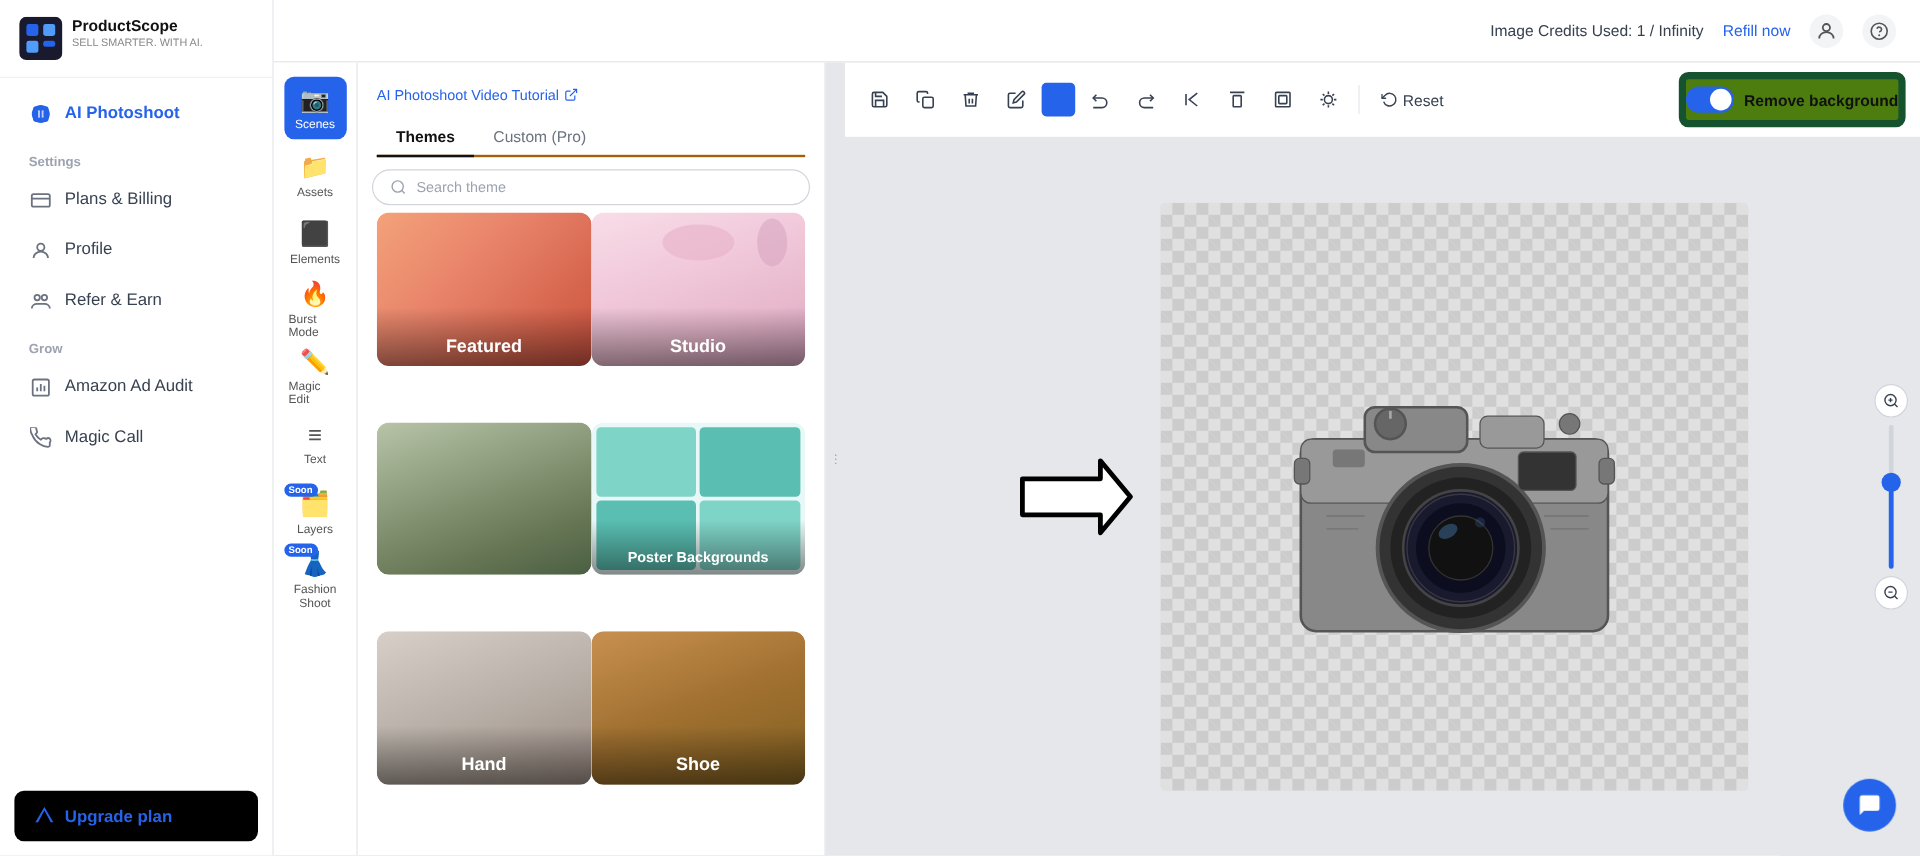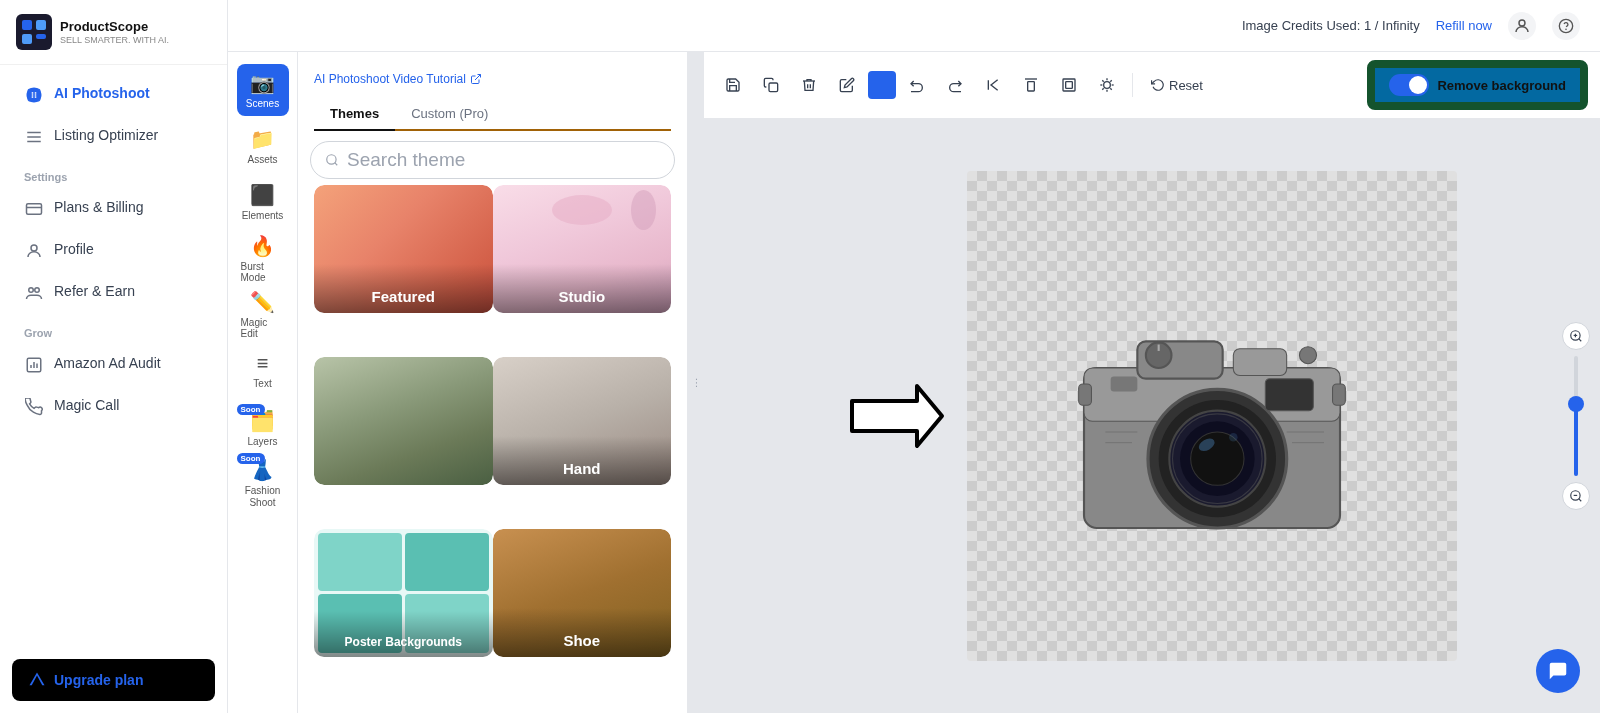--- a/index.html
+++ b/index.html
@@ -10,21 +10,21 @@
       width: 228px;
       background: #fff;
       display: flex;
       flex-direction: column;
       border-right: 1px solid #e5e7eb;
       flex-shrink: 0;
       height: 713px;
     }
     .sidebar-logo {
       display: flex;
-      align-items: center;
+      align-items: flex-start;
       gap: 8px;
       padding: 14px 16px;
       border-bottom: 1px solid #f0f0f0;
     }
     .logo-icon {
       width: 36px;
       height: 36px;
     }
     .logo-text { font-size: 13px; font-weight: 700; color: #111; line-height: 1.2; }
     .logo-sub { font-size: 9px; color: #888; font-weight: 400; }
@@ -158,21 +158,21 @@
       align-items: center;
       border: 1.5px solid #d1d5db;
       border-radius: 24px;
       padding: 7px 14px;
       gap: 8px;
       background: #fff;
     }
     .search-input {
       border: none;
       outline: none;
-      font-size: 19px;
+      font-size: 12px;
       color: #404040;
       flex: 1;
       background: transparent;
     }
     .search-input::placeholder { color: #9ca3af; }
     .themes-grid {
       display: grid;
       grid-template-columns: 1fr 1fr;
       gap: 0;
       padding: 0 16px 12px;
@@ -245,24 +245,24 @@
       cursor: pointer;
       font-size: 13px;
       color: #374151;
       padding: 6px 10px;
       border-radius: 6px;
     }
     .remove-bg-btn {
       display: flex;
       align-items: center;
       gap: 8px;
-      border: 8px solid #14532d;
-      background: #0369a1;
+      border: 6px solid #14532d;
+      background: #4d7c0f;
       border-radius: 8px;
-      padding: 6px 14px;
+      padding: 6px 0;
       cursor: pointer;
       font-size: 13px;
       font-weight: 600;
       color: #111;
     }
     .toggle-switch {
       width: 40px;
       height: 22px;
       background: #2563eb;
       border-radius: 11px;
@@ -420,30 +420,20 @@
     <div class="nav-item active">
       <div class="nav-item-icon">
         <svg width="18" height="18" viewBox="0 0 24 24" fill="#2563eb">
             <path d="M12 2C6.48 2 2 6.48 2 12s4.48 10 10 10 10-4.48 10-10S17.52 2 12 2zm-1 14H9V8h2v8zm4 0h-2V8h2v8z"></path>
             <rect x="4" y="4" width="16" height="16" rx="3" fill="none" stroke="#2563eb" stroke-width="1.5"></rect>
             <circle cx="12" cy="12" r="4" fill="#2563eb" opacity="0.3"></circle>
           </svg>
       </div>
       <span>AI Photoshoot</span>
     </div>
-    <div class="nav-item">
-      <div class="nav-item-icon">
-        <svg width="18" height="18" viewBox="0 0 24 24" fill="none" stroke="#6b7280" stroke-width="2">
-            <line x1="3" y1="6" x2="21" y2="6"></line>
-            <line x1="3" y1="12" x2="21" y2="12"></line>
-            <line x1="3" y1="18" x2="21" y2="18"></line>
-          </svg>
-      </div>
-      <span>Listing Optimizer</span>
-    </div>
 
     <div class="section-label">Settings</div>
 
     <div class="nav-item">
       <div class="nav-item-icon">
         <svg width="18" height="18" viewBox="0 0 24 24" fill="none" stroke="#6b7280" stroke-width="2">
             <rect x="2" y="5" width="20" height="14" rx="2"></rect>
             <line x1="2" y1="10" x2="22" y2="10"></line>
           </svg>
       </div>
@@ -604,32 +594,32 @@
               <div style="position:absolute;top:5px;right:15px;width:25px;height:40px;background:#d4a0bc;border-radius:50%;opacity:0.5;"></div>
             </div>
             <div class="theme-label">Studio</div>
           </div>
 
           <div class="theme-card">
             <div style="width:100%;height:100%;background:linear-gradient(160deg, #b8c4a8 0%, #8a9a7a 40%, #6b7a58 70%, #4a5f42 100%);border-radius:10px;"></div>
           </div>
 
           <div class="theme-card">
-            <div style="width:100%;height:100%;background:linear-gradient(160deg, #d8d0c8 0%, #b8b0a8 50%, #988880 100%);border-radius:10px;"></div>
-            <div class="theme-label">Hand</div>
-          </div>
-
-          <div class="theme-card">
             <div style="width:100%;height:100%;background:#e8f8f6;border-radius:10px;display:grid;grid-template-columns:1fr 1fr;grid-template-rows:1fr 1fr;gap:3px;padding:4px;">
               <div style="background:#7fd4c8;border-radius:4px;"></div>
               <div style="background:#5abfb2;border-radius:4px;"></div>
               <div style="background:#5abfb2;border-radius:4px;"></div>
               <div style="background:#7fd4c8;border-radius:4px;"></div>
             </div>
             <div class="theme-label" style="font-size:12px;">Poster Backgrounds</div>
+          </div>
+
+          <div class="theme-card">
+            <div style="width:100%;height:100%;background:linear-gradient(160deg, #d8d0c8 0%, #b8b0a8 50%, #988880 100%);border-radius:10px;"></div>
+            <div class="theme-label">Hand</div>
           </div>
 
           <div class="theme-card">
             <div style="width:100%;height:100%;background:linear-gradient(160deg, #c89050 0%, #a07030 50%, #806020 100%);border-radius:10px;"></div>
             <div class="theme-label">Shoe</div>
           </div>
         </div>
       </div>
     </div>
 

